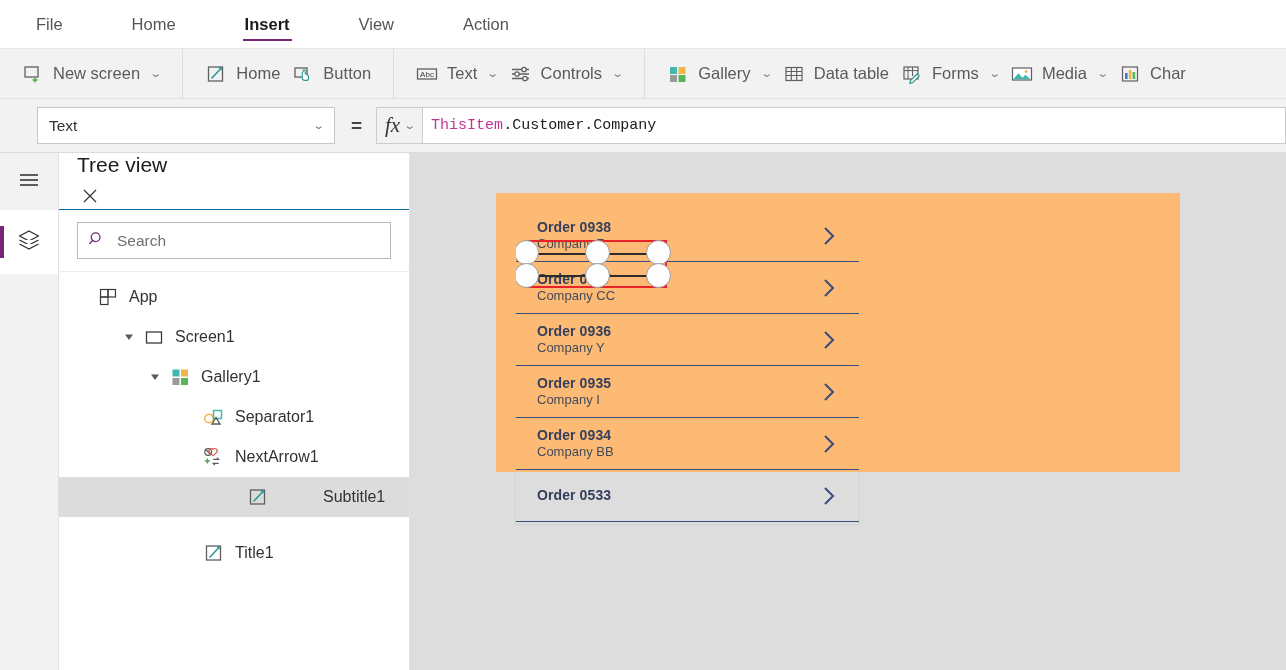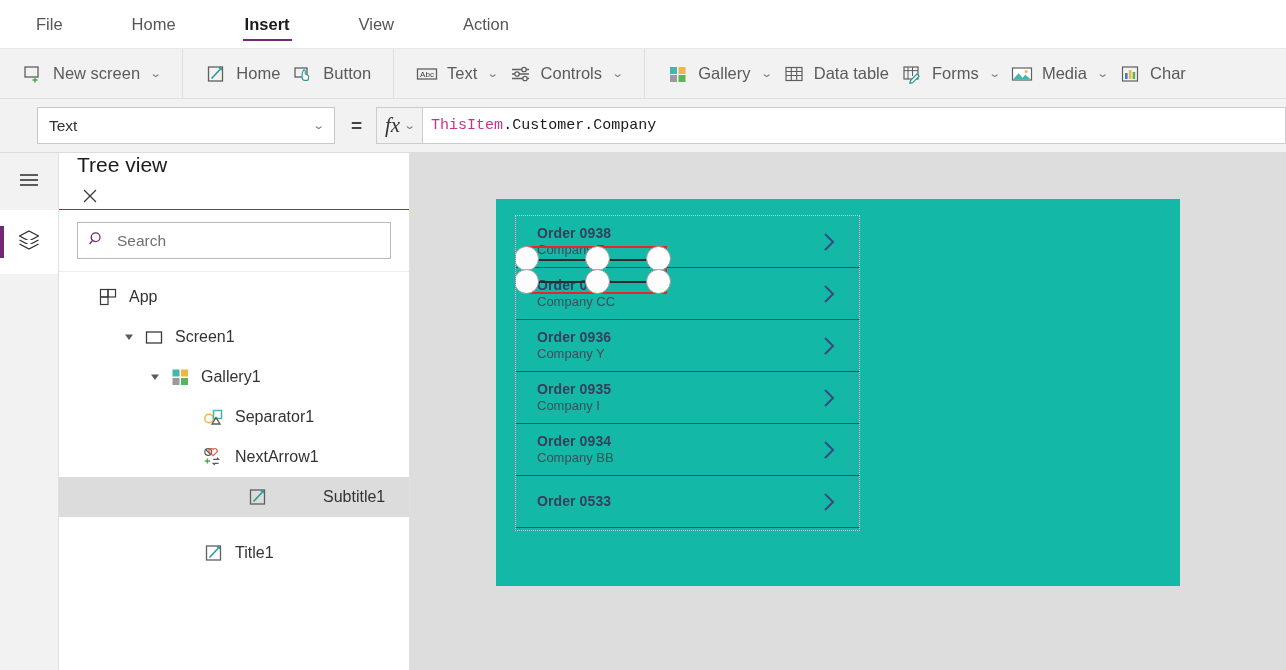--- a/index.html
+++ b/index.html
@@ -240,23 +240,23 @@
 
   
   .canvas {
     flex: 1;
     background: #dddddd;
     position: relative;
     overflow: hidden;
   }
   .screen {
     position: absolute;
-    left: 86px; top: 46px;
-    width: 684px; height: 387px;
-    background: #14b8a6;
+    left: 86px; top: 40px;
+    width: 684px; height: 279px;
+    background: #fdba74;
   }
   .gallery {
     position: absolute;
     left: 19px; top: 16px;
     width: 345px; height: 316px;
     border: 1px dotted #c9c9c9;
     overflow: hidden;
   }
   .gitem {
     position: relative;

